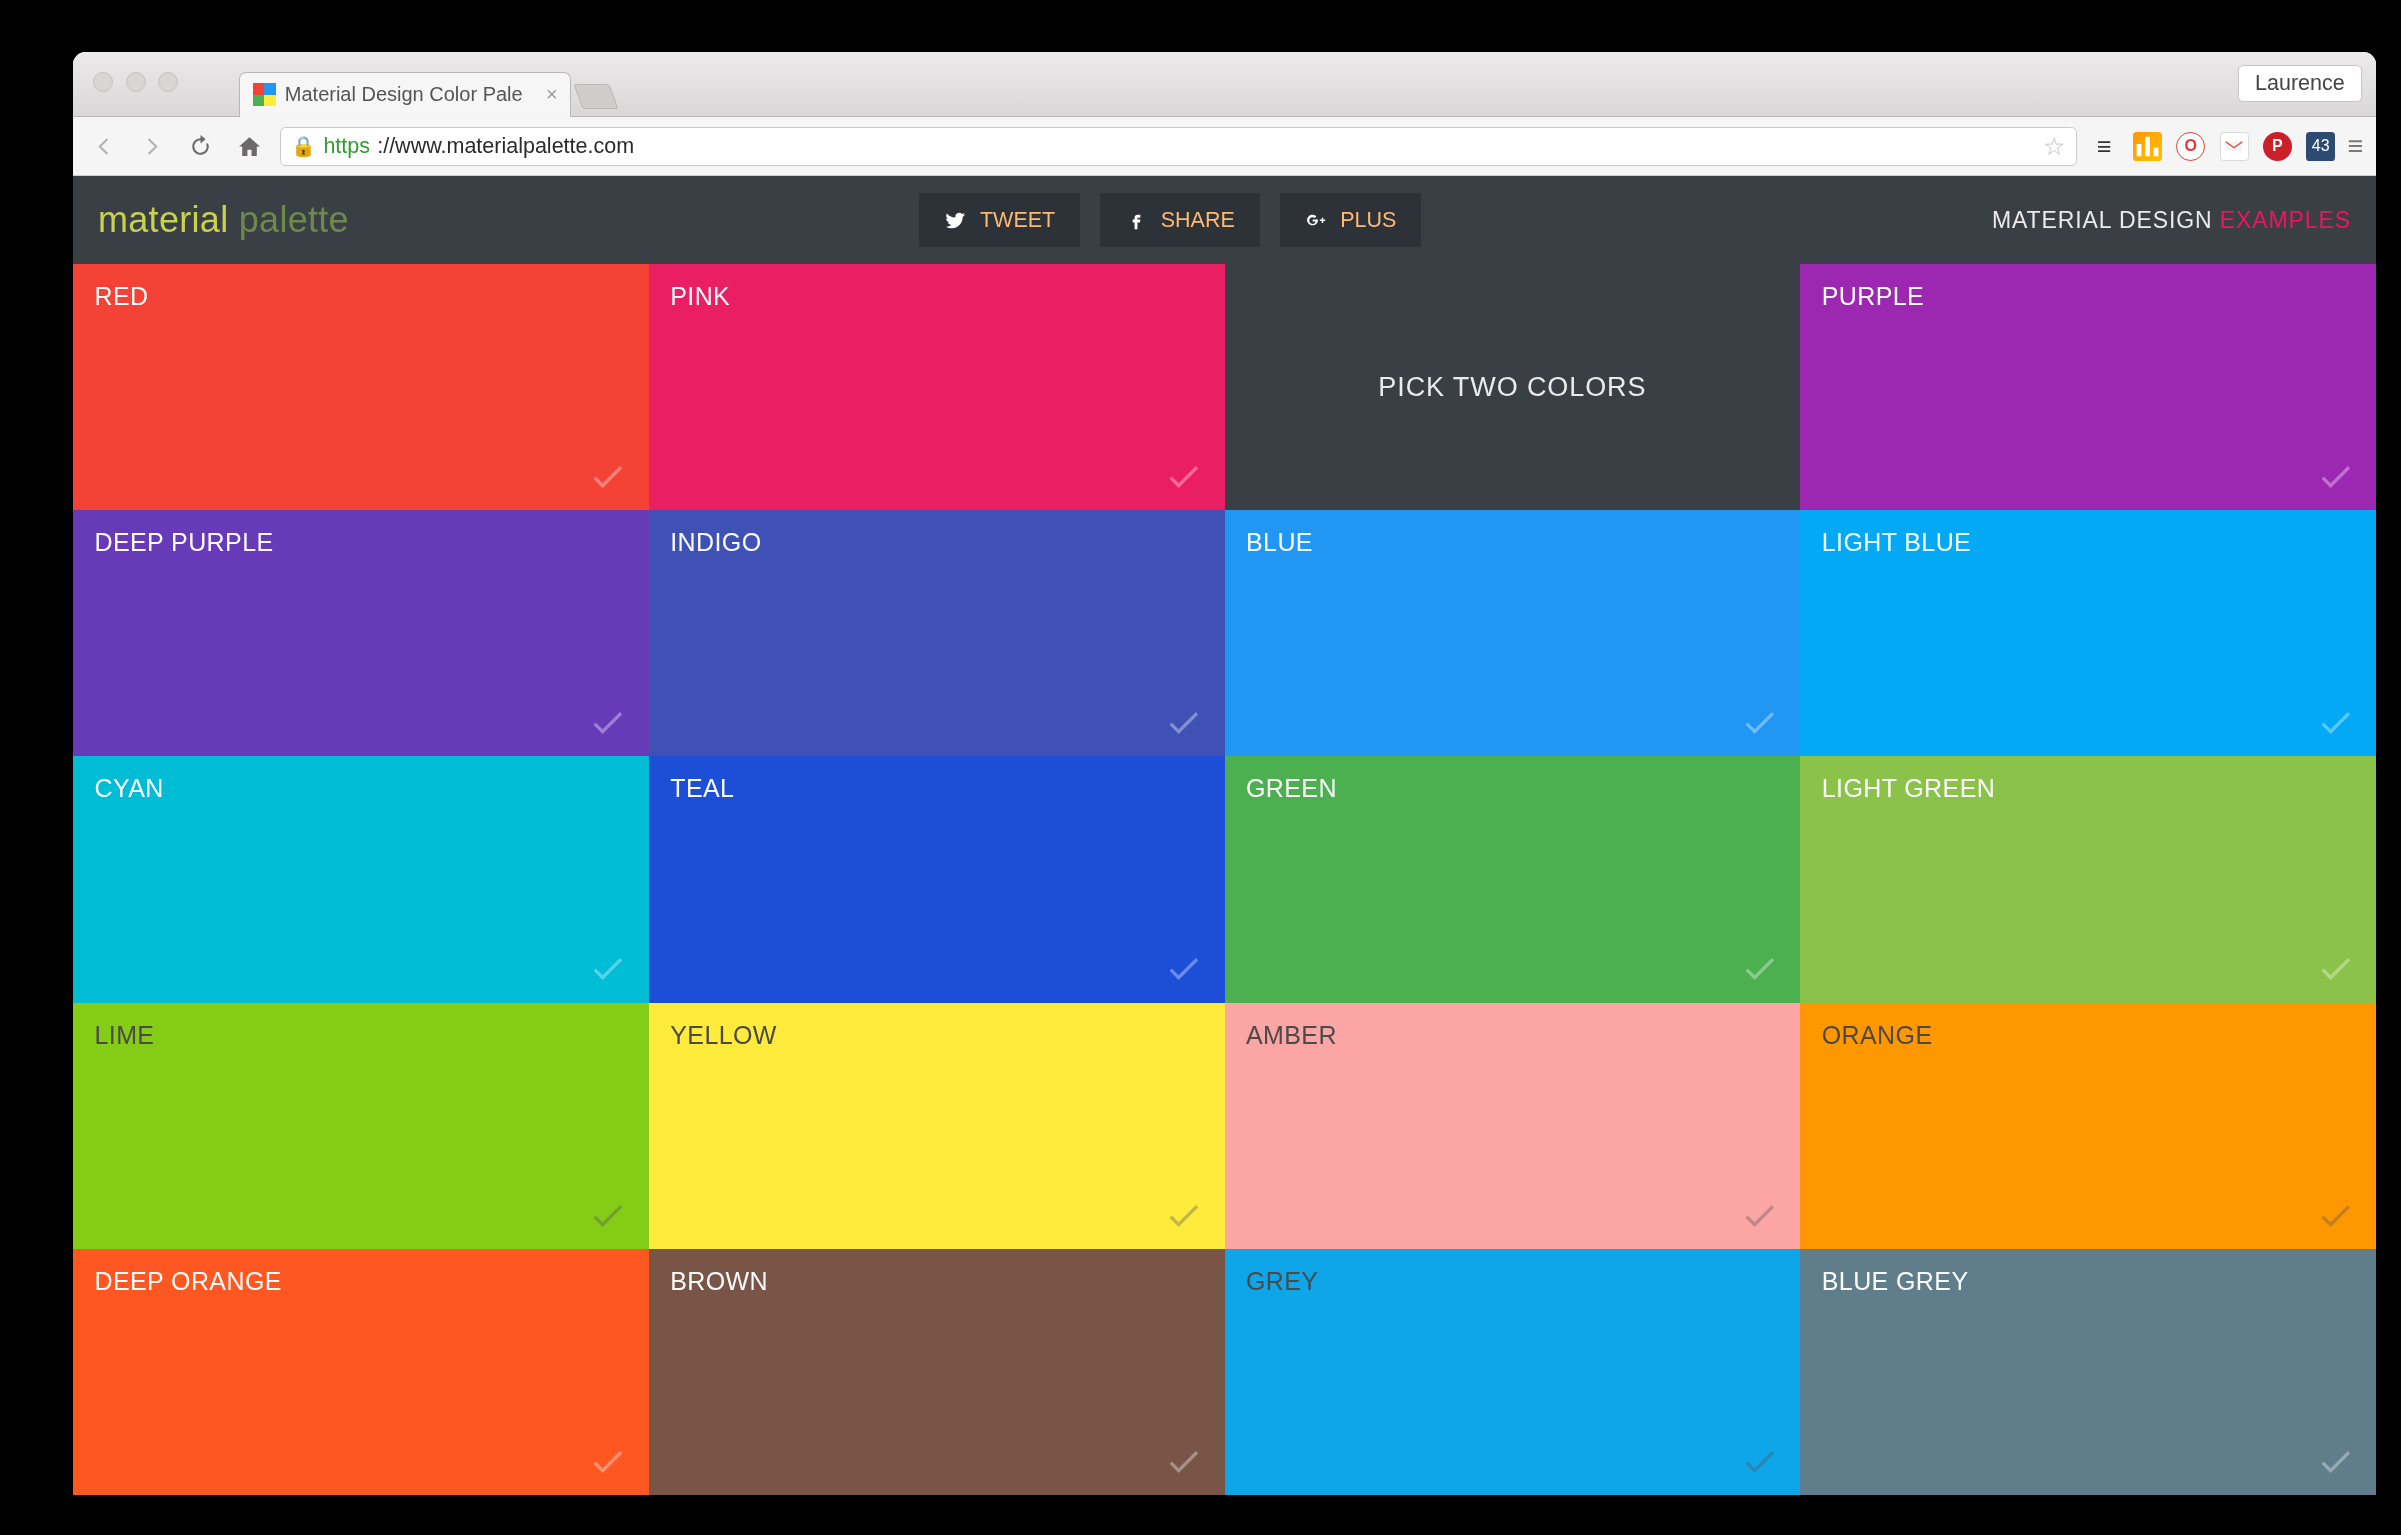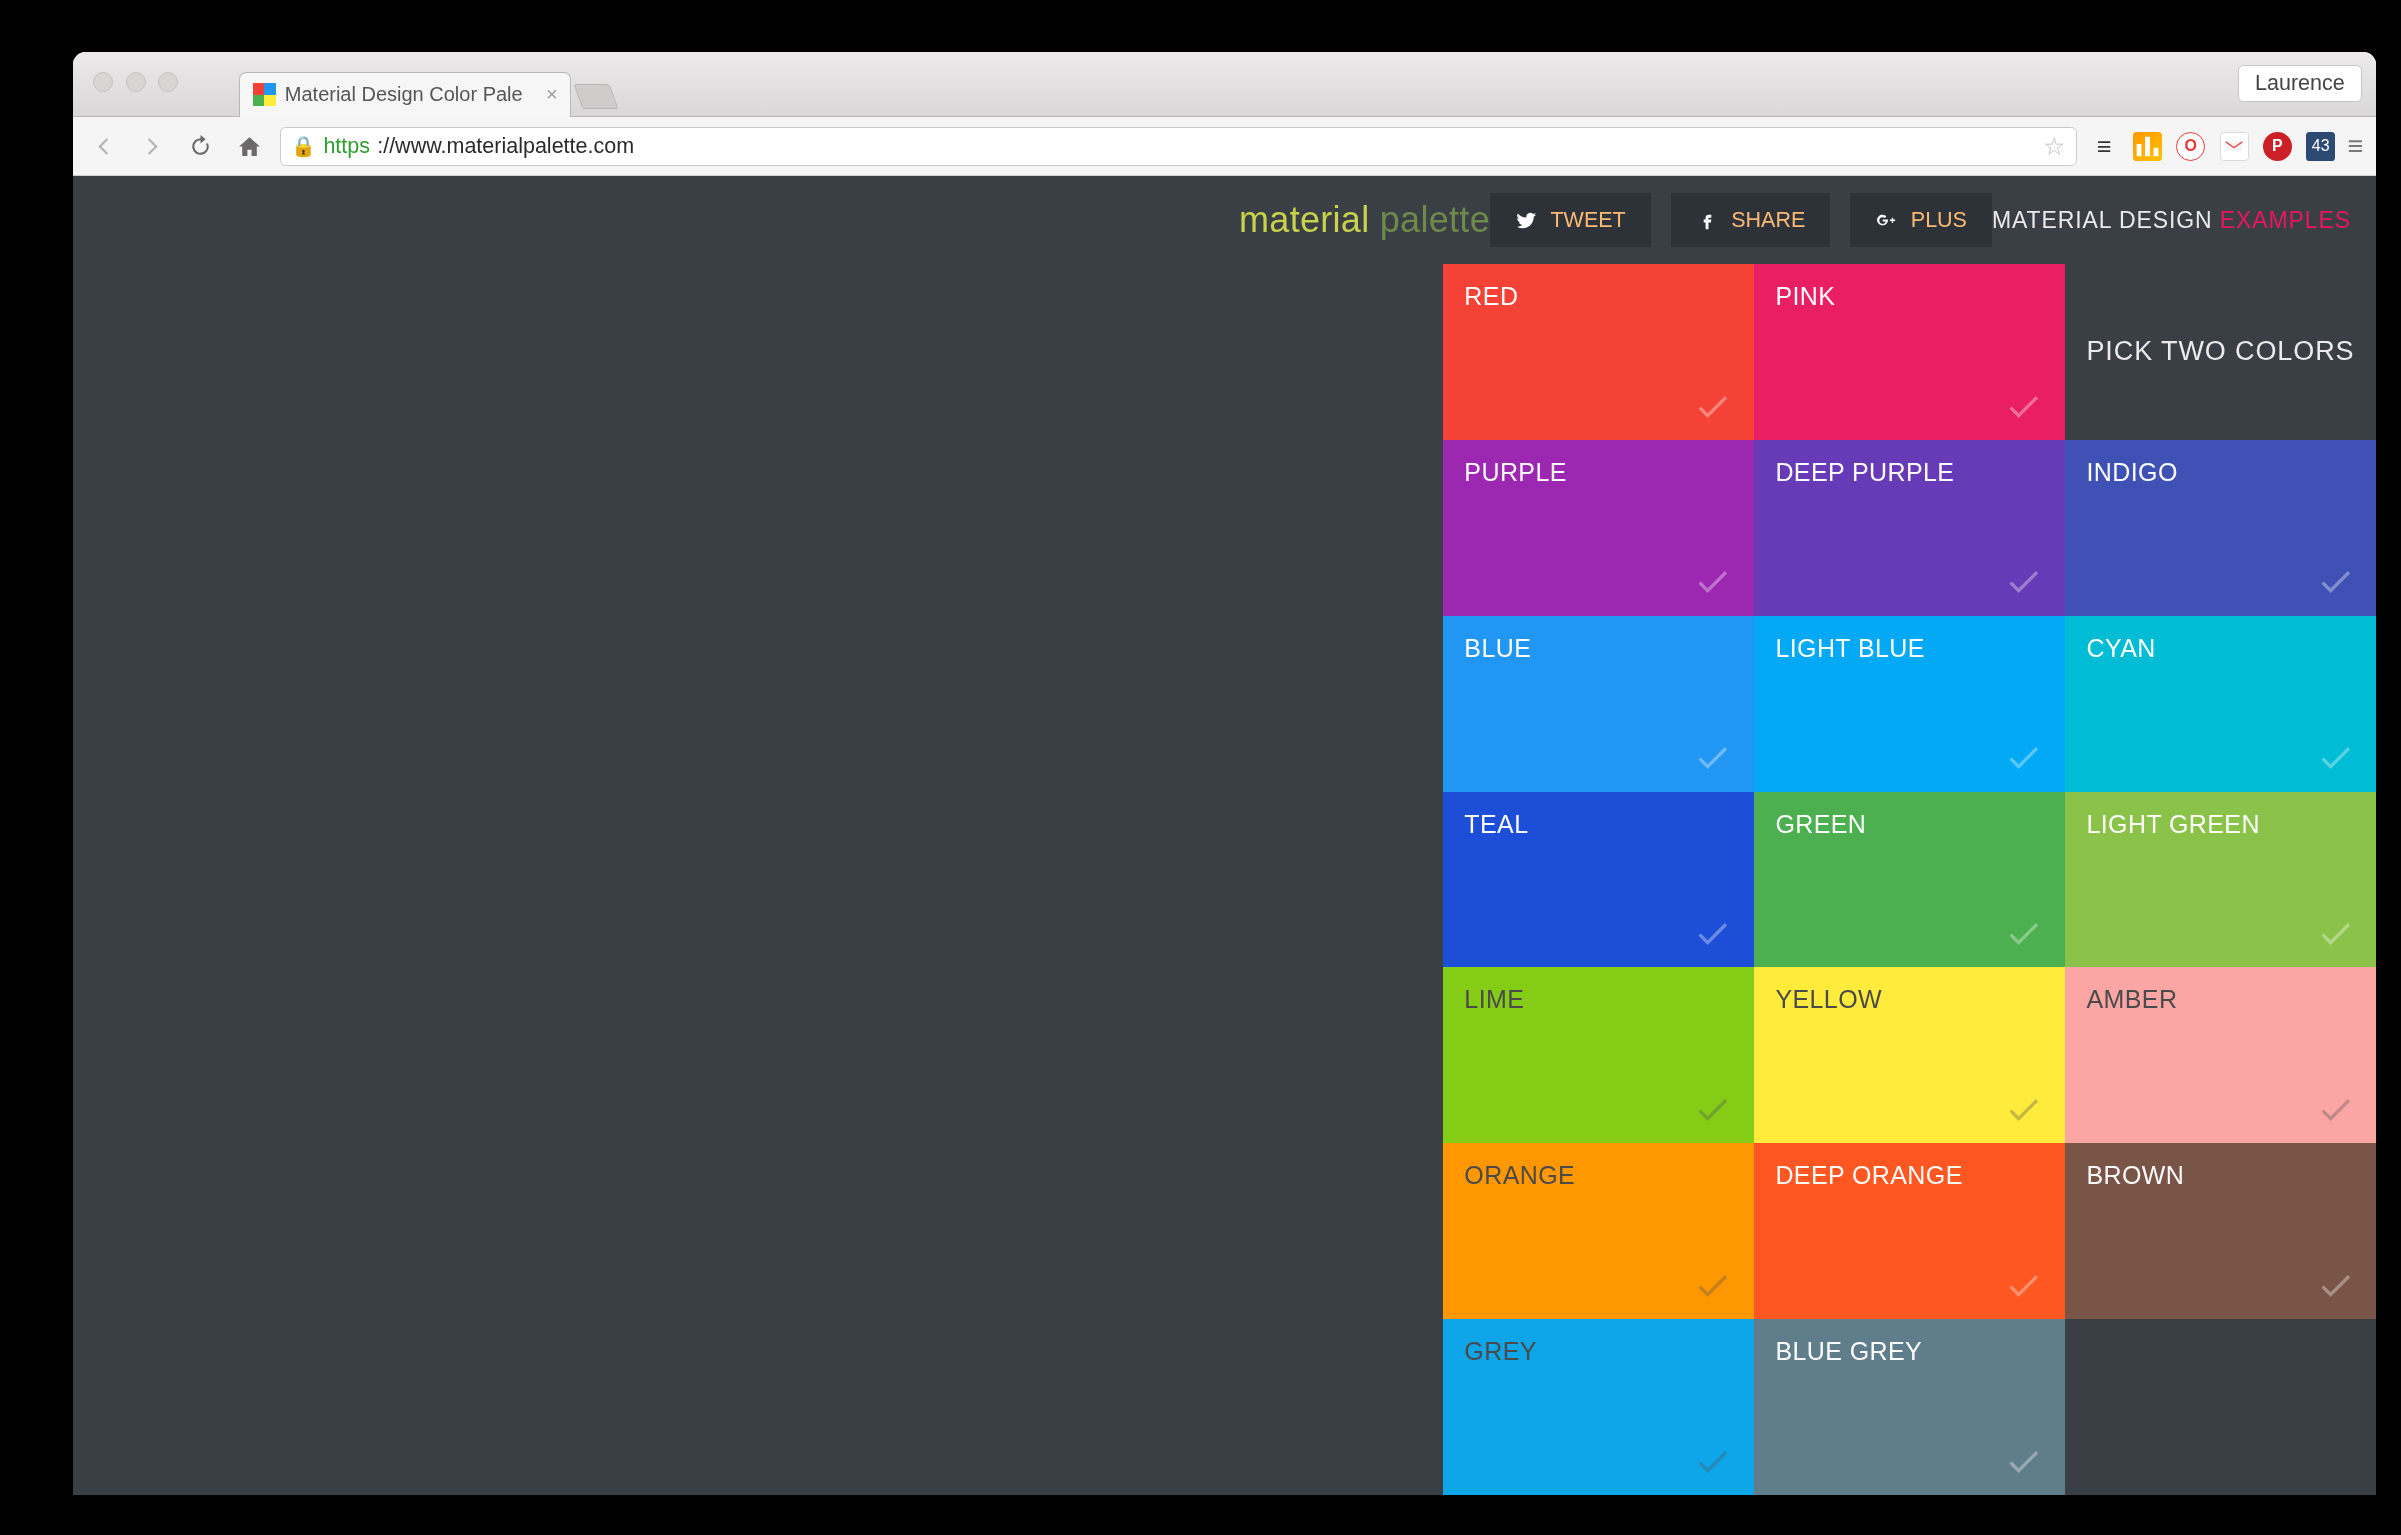--- a/index.html
+++ b/index.html
@@ -101,21 +101,21 @@
   .ext.gm     { background:#fff; border:0.9px solid #dadada;}
   .ext.gm svg { width:20px; height:20px;}
   .ext.pin    { background:#cb2027; border-radius:50%; font-weight:bold;}
   .ext.num    { background:#2d4a73; position:relative;}
   .ext.num::after{content:"";}
   .menu-ico { color:#7b7878; font-size:27px; }
   
   .page {
     position:absolute; left:0; right:0; top:124px; bottom:0;
     background:#3a3f46;
-    display:flex; flex-direction:column;align-items:flex-end;
+    display:flex; flex-direction:column;
   }
   .page-header {
     height: 88px;
     background:#3a3f46;
     display:flex; align-items:center;
     padding: 0 25px;
   }
   .logo { font-size: 36px; font-weight:300; letter-spacing:0.3px;}
   .logo .m1 { color:#c8d24a;}
   .logo .m2 { color:#6d8a4a;}
@@ -129,21 +129,21 @@
     border:none; cursor:pointer;
   }
   .share-btn svg { width:23px; height:23px; fill:#fff;}
   .right-links { font-size:23px; letter-spacing:0.9px;}
   .rl1 { color:#eceaea;}
   .rl2 { color:#ec1561;}
   
   .grid {
     flex:1;
     display:grid;
-    grid-template-columns: repeat(3, 1fr);
+    grid-template-columns: repeat(4, 1fr);
     grid-auto-rows: 1fr;
   }
   .swatch {
     position:relative;
     padding: 18px 21.5px;
     cursor:pointer;
   }
   .swatch .label {
     font-size: 25px;
     color: rgba(255,255,255,.98);

